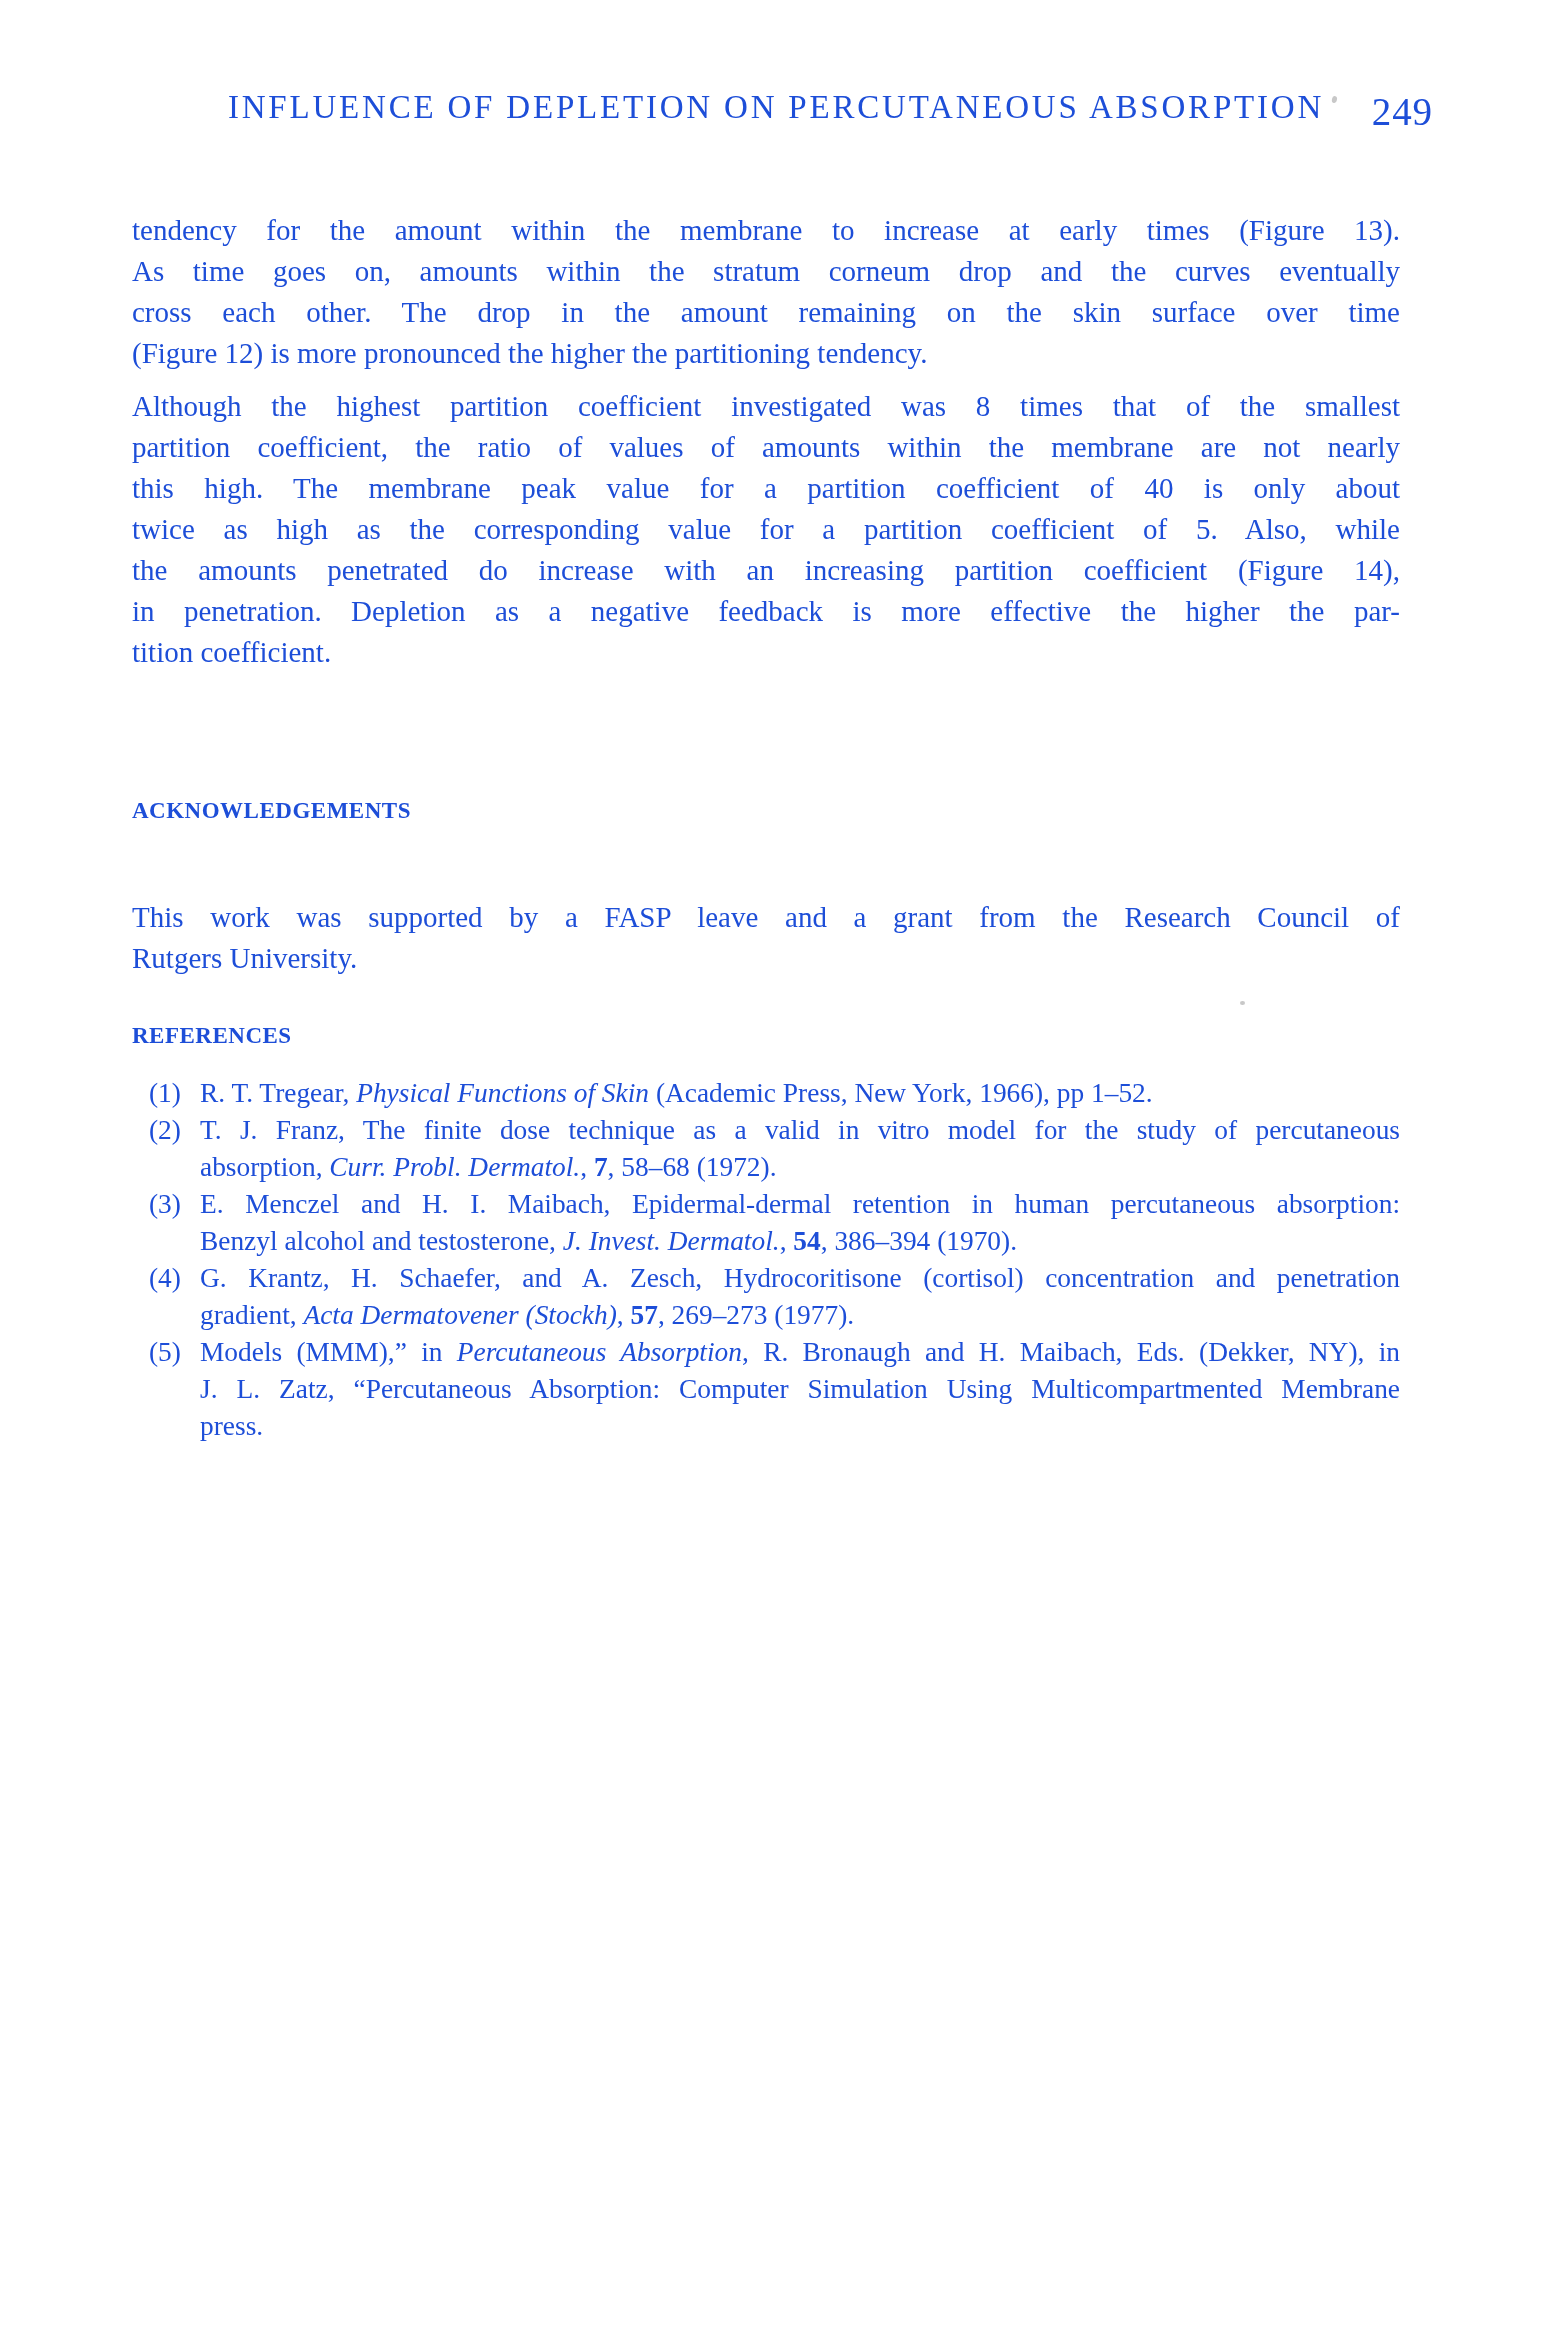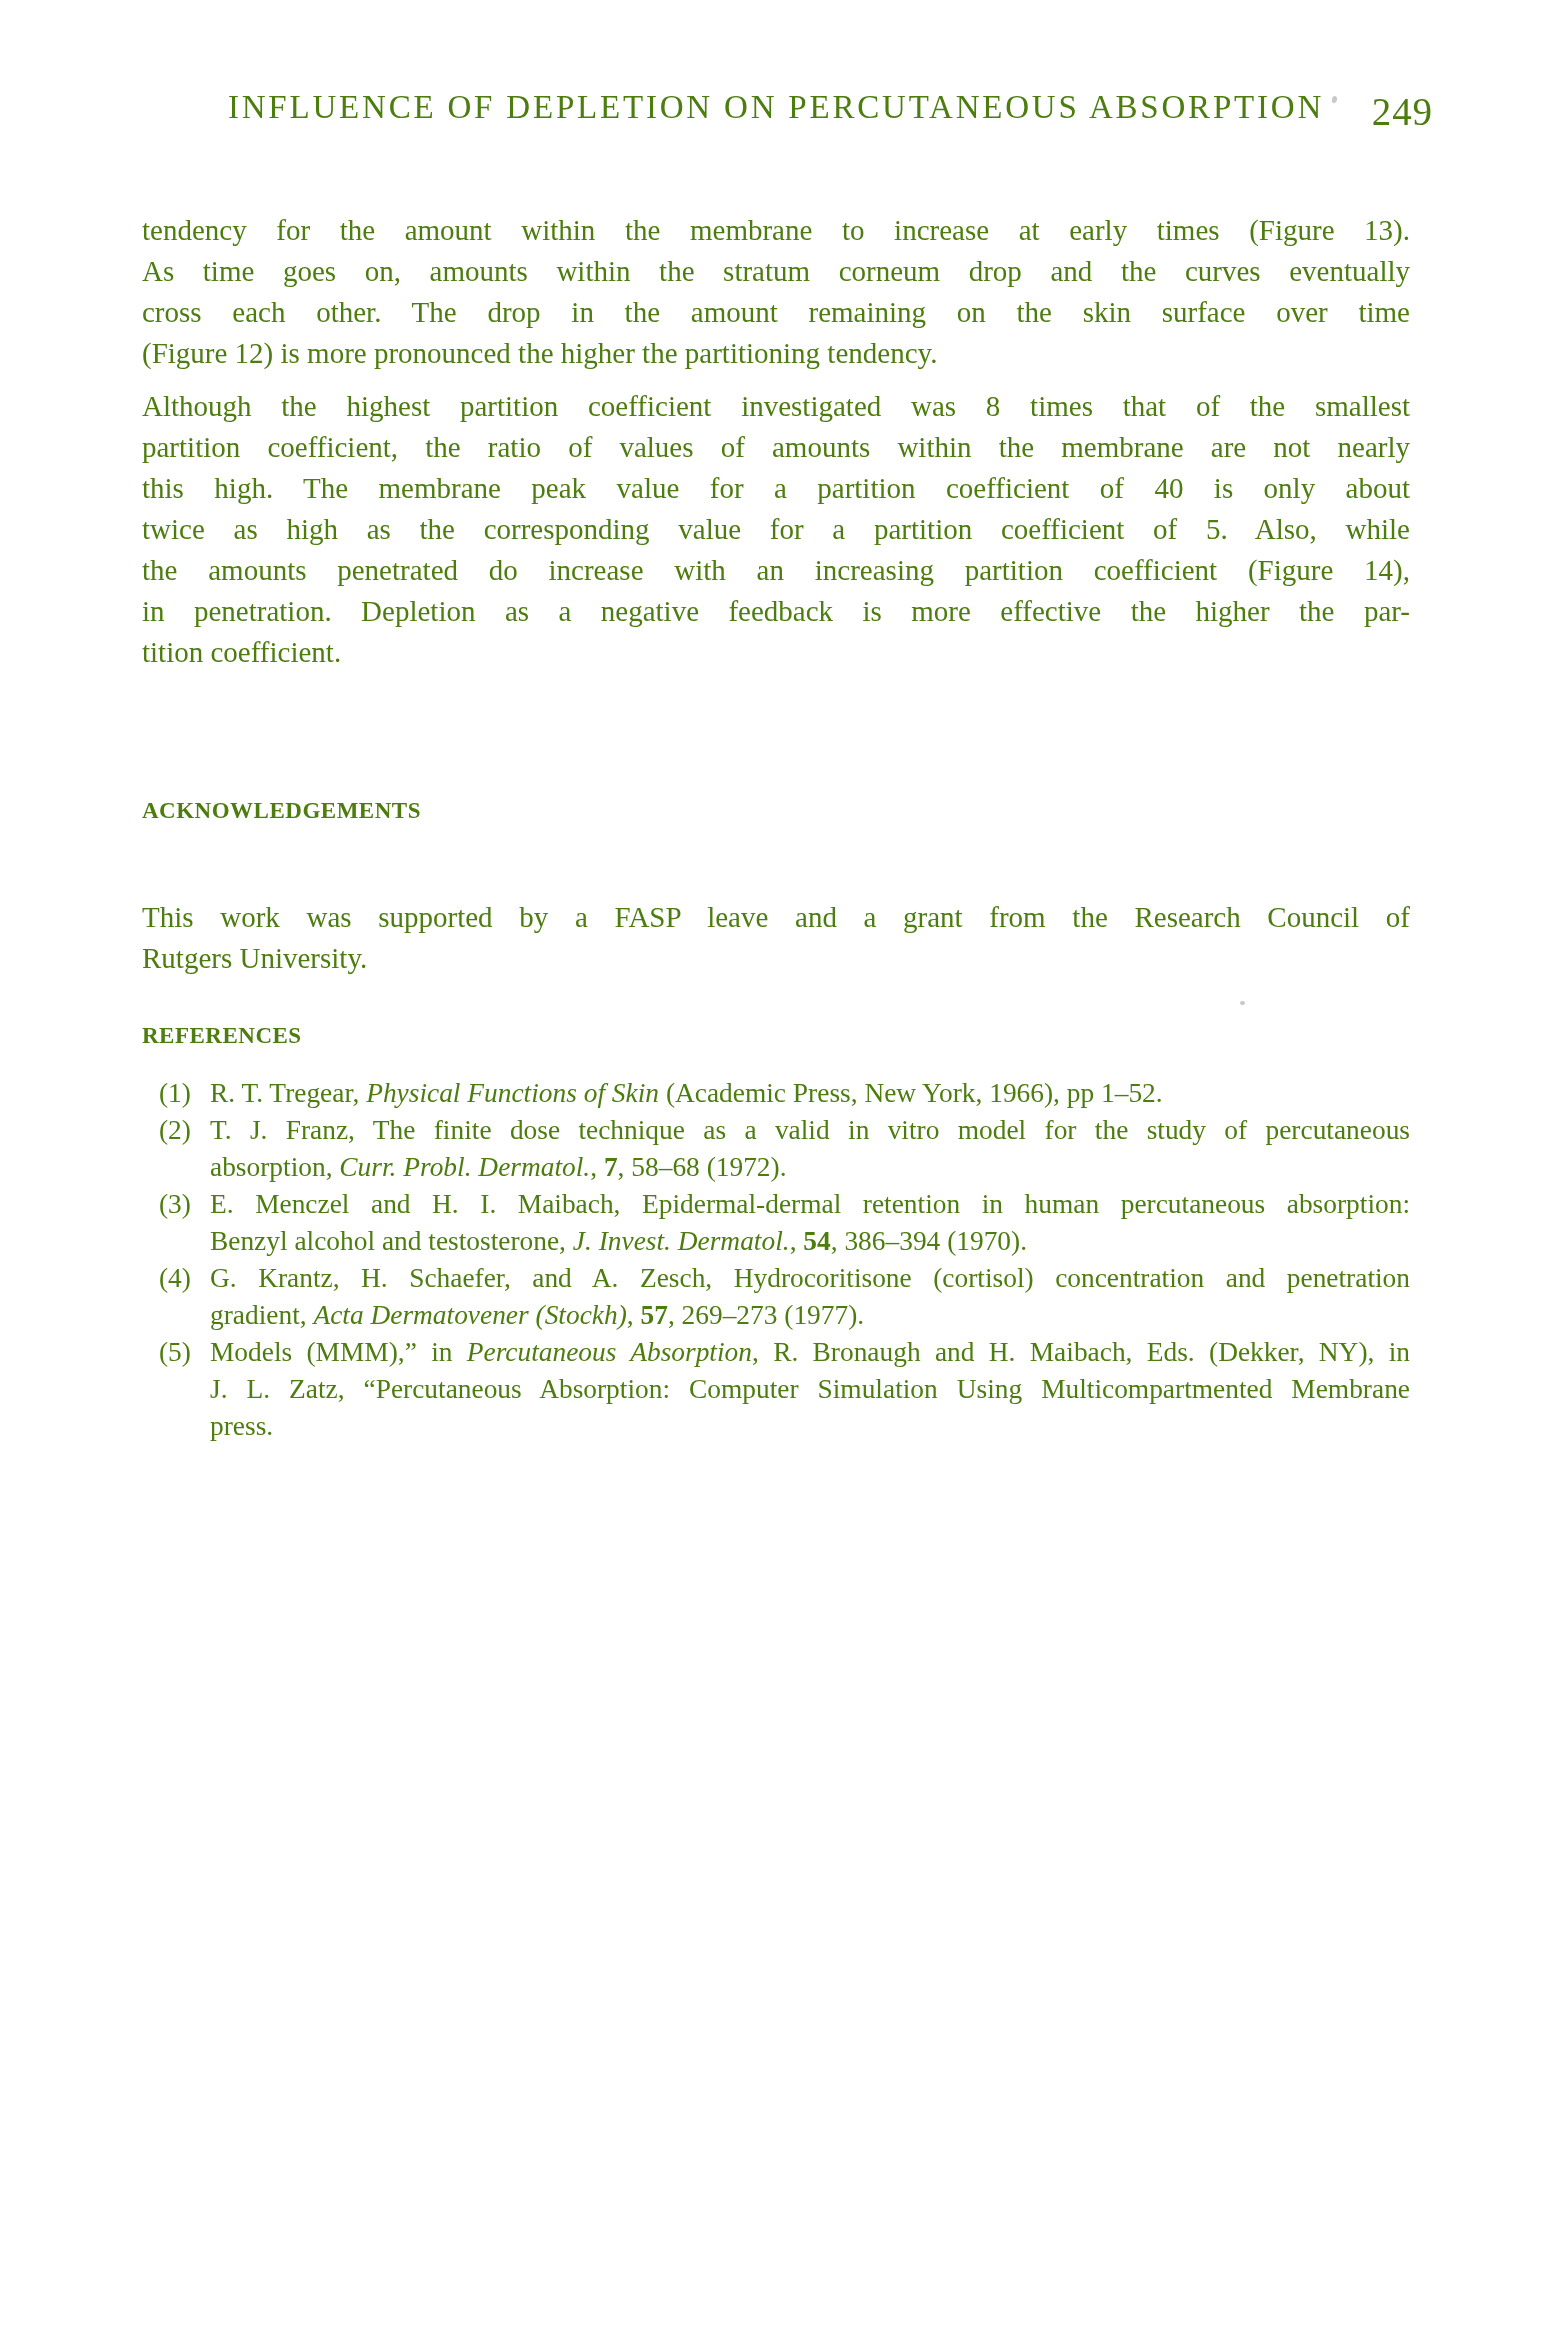--- a/index.html
+++ b/index.html
@@ -1,21 +1,21 @@
 <!DOCTYPE html>
 <html style="font-size:15px"><head>
 <meta charset="utf-8">
 <style>
   html, body { margin: 0; padding: 0; background: #ffffff; }
   .page {
     position: relative;
     width: 1561px;
     height: 2322px;
     background: #ffffff;
-    color: #4d7c0f;
+    color: #1d4ed8;
     font-family: "Liberation Serif", serif;
     overflow: hidden;
   }
   
   .runhead-title {
     position: absolute;
     top: 89px;
     left: 142px;
     width: 1268px;
     text-align: center;
@@ -24,21 +24,21 @@
     white-space: nowrap;
   }
   .runhead-pagenum {
     position: absolute;
     top: 89px;
     right: 128px;
     font-size: 39px;
     letter-spacing: 0.9px;
   }
   
-  .col { position: absolute; left: 142px; width: 1268px; }
+  .col { position: absolute; left: 132px; width: 1268px; }
   .para { font-size: 29px; line-height: 41px; }
   #para-1 { top: 210px; }
   #para-2 { top: 386px; }
   .jline { text-align: justify; text-align-last: justify; }
   .jline.natural { text-align-last: left; }
   .sect-heading {
     font-size: 23px;
     font-weight: bold;
     letter-spacing: 0.5px;
   }

